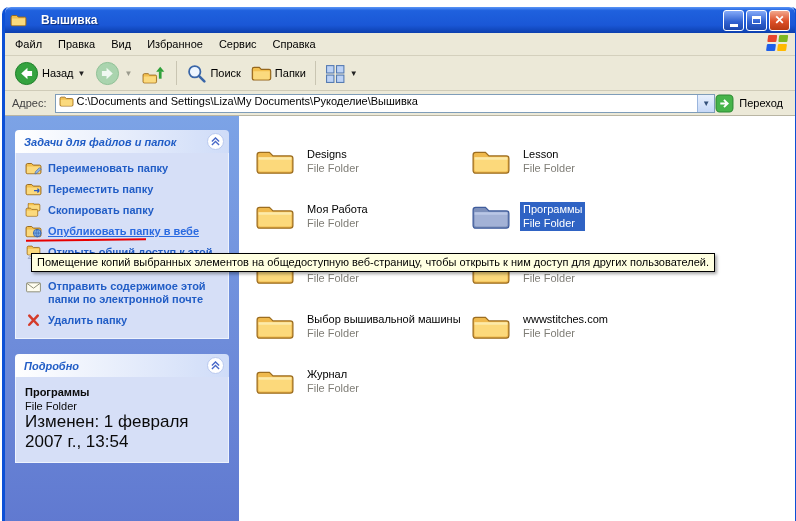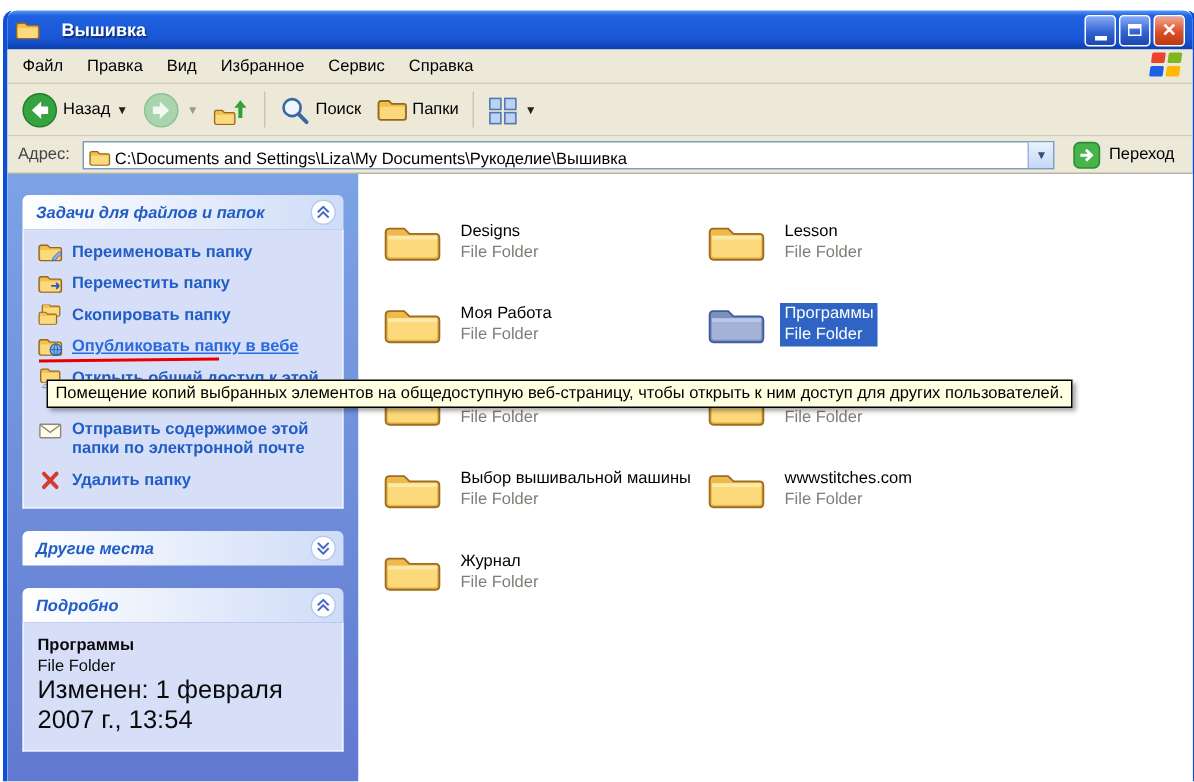--- a/index.html
+++ b/index.html
@@ -46,28 +46,28 @@
   .tb-ico-sm { width: 21px; height: 21px; display: block; }
   .caret { font-size: 8px; color: #222; margin-left: 1px; }
   .caret.dis { color: #9a9a8d; }
   .tb-sep { width: 1px; height: 24px; background: #c9c5b2; margin: 0 4px; flex: 0 0 1px; }
 
   
   .addressbar { height: 25px; flex: 0 0 25px; background: #ece9d8; display: flex; align-items: center;
     padding: 0 4px; border-bottom: 1px solid #b9b5a3; }
   .addr-label { font-size: 11px; color: #444; padding: 0 8px 0 3px; }
   .addr-combo { flex: 1; height: 19px; background: #fff; border: 1px solid #7f9db9;
-    display: flex; align-items: flex-end; padding-left: 3px; }
+    display: flex; align-items: flex-start; padding-left: 3px; }
   .addr-fico { width: 15px; height: 13px; flex: 0 0 15px; }
   .addr-input { flex: 1; border: none; outline: none; font-size: 11px; font-family: inherit; padding: 0 3px;
     color: #000; background: transparent; }
   .addr-drop { width: 17px; height: 100%; border-left: 1px solid #9ab5dd;
     background: linear-gradient(180deg,#e9f1fd,#c6d8f7); display: flex; align-items: center;
     justify-content: center; font-size: 8px; color: #33507a; }
-  .go-wrap { display: flex; align-items: center; gap: 5px; padding: 0 8px 0 12px; font-size: 11px; }
+  .go-wrap { display: flex; align-items: center; gap: 5px; padding: 0 8px 0 0; font-size: 11px; }
   .go-ico { width: 19px; height: 19px; display: block; }
 
   
   .client { flex: 1; display: flex; min-height: 0; background: #fff; }
 
   .taskpane { width: 234px; flex: 0 0 234px; padding: 14px 10px 0;
     background: linear-gradient(180deg, #7ca3e6 0%, #6e8cda 55%, #6079d0 100%); overflow: hidden; }
   .section { margin-bottom: 15px; }
   .sec-h { height: 23px; display: flex; align-items: center; justify-content: space-between;
     padding: 0 5px 0 9px; border-radius: 4px 4px 0 0;
@@ -280,30 +280,20 @@
             </div>
             <div class="task">
               <svg class="task-ico" viewBox="0 0 16 14">
                 <path d="M4 2.5l8 8.5M12 2.5 4 11" stroke="#d43b2a" stroke-width="2.4" stroke-linecap="round"></path>
               </svg>
               <a>Удалить папку</a>
             </div>
           </div>
         </div>
 
-        <div class="section">
-          <div class="sec-h">
-            <span class="sec-title">Другие места</span>
-            <span class="chev">
-              <svg width="9" height="9" viewBox="0 0 10 10">
-                  <path d="M1 1l4 4 4-4M1 5l4 4 4-4" fill="none" stroke="#4868c8" stroke-width="1.5"></path>
-                </svg>
-            </span>
-          </div>
-        </div>
 
         <div class="section">
           <div class="sec-h">
             <span class="sec-title">Подробно</span>
             <span class="chev">
               <svg width="9" height="9" viewBox="0 0 10 10">
                   <path d="M1 5 5 1l4 4M1 9 5 5l4 4" fill="none" stroke="#4868c8" stroke-width="1.5"></path>
                 </svg>
             </span>
           </div>

